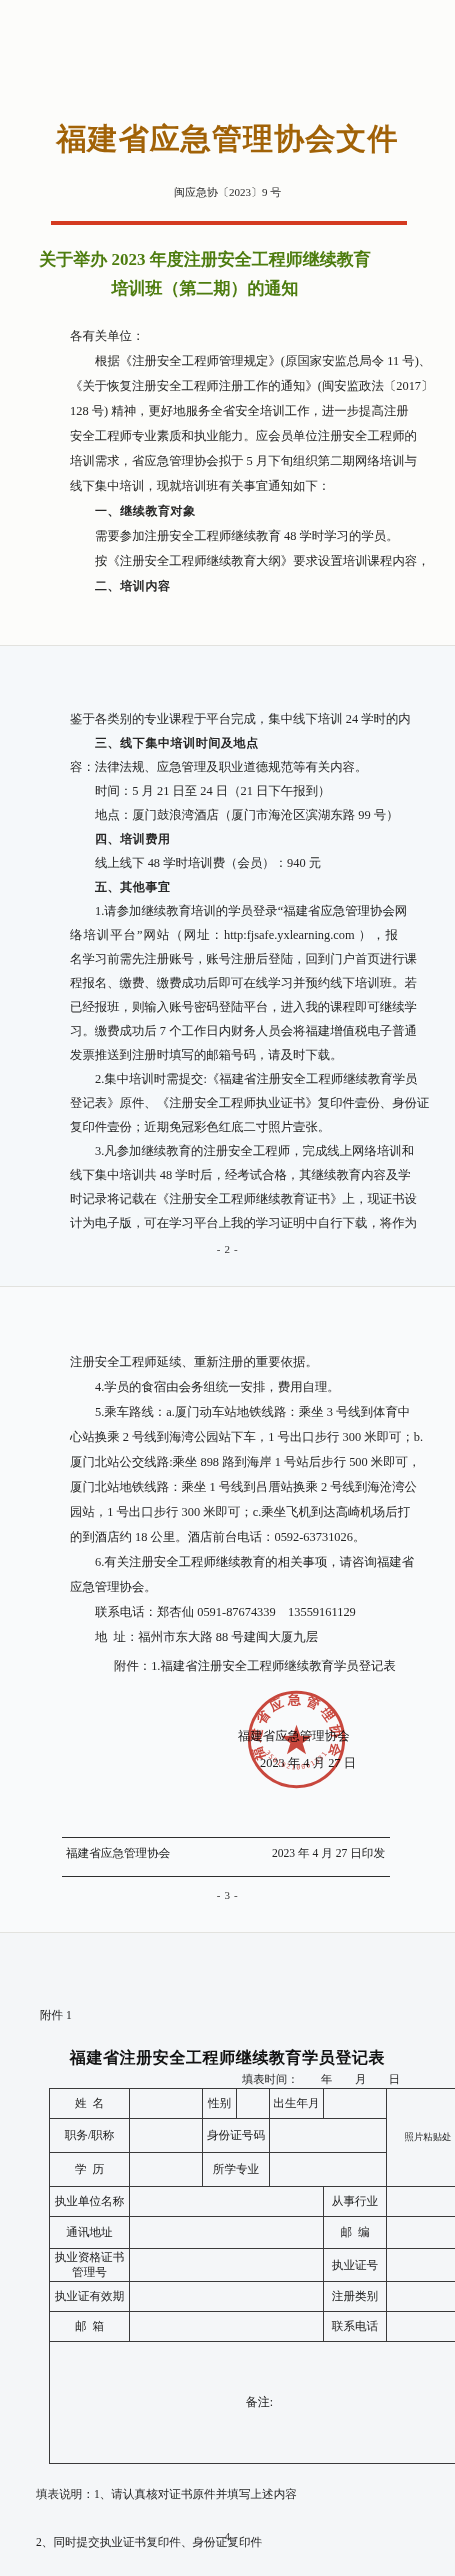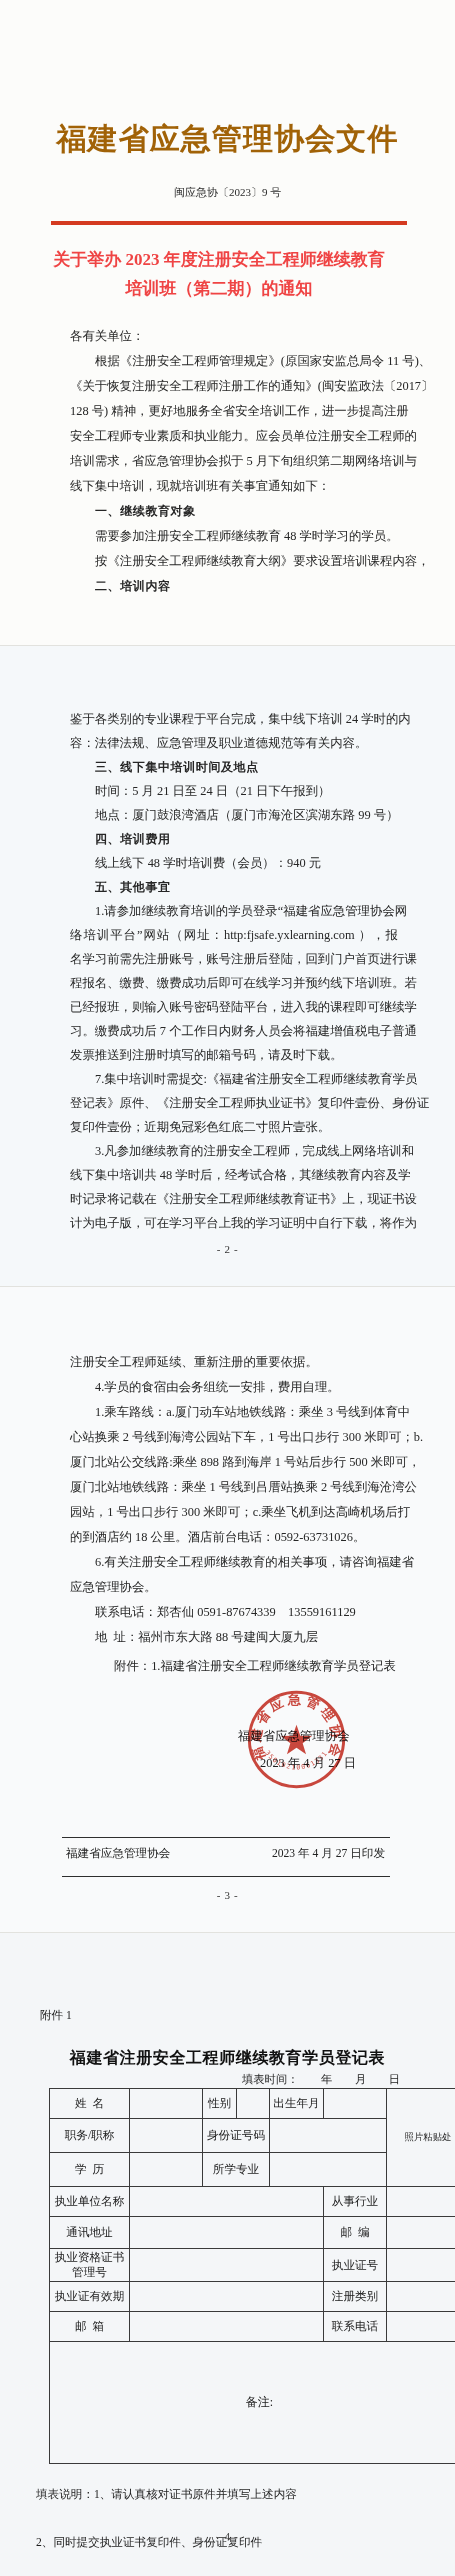--- a/index.html
+++ b/index.html
@@ -10,22 +10,22 @@
   .page2{top:645px;height:641px;background:#f5f8fa;border-top:0.6px solid #e2e2de;}
   .page3{top:1286px;height:646px;background:#f9fafb;border-top:0.6px solid #e2e2de;}
   .page4{top:1932px;height:644px;background:#f4f6f8;border-top:0.6px solid #e2e2de;}
 
   .org-header{position:absolute;top:119px;left:0;width:455px;text-align:center;
       font-size:30px;font-weight:900;color:#a16207;letter-spacing:1.1px;
       font-family:"Liberation Serif","DejaVu Serif",serif;}
   .doc-number{position:absolute;top:185px;left:0;width:455px;text-align:center;
       font-size:11px;color:#2b2b2b;}
   .red-line{position:absolute;top:221px;left:51px;width:356px;height:3.9px;background:#d43a20;}
-  .doc-title{position:absolute;left:14px;width:410px;text-align:center;font-size:17px;
-      font-weight:bold;color:#ef4444;}
+  .doc-title{position:absolute;left:0;width:410px;text-align:center;font-size:17px;
+      font-weight:bold;color:#4d7c0f;}
   .title1{top:248px;}
   .title2{top:277px;}
 
   .body{position:absolute;left:70px;width:328px;font-size:12.4px;color:#262626;}
   .ln{height:25px;line-height:25px;white-space:pre;text-align:justify;text-align-last:justify;}
   .body2 .ln{height:24px;line-height:24px;}
   .ln.end{text-align-last:left;}
   .ln.ind{padding-left:25px;}
   .ln.hd{font-weight:bold;font-family:"Liberation Sans","DejaVu Sans",sans-serif;
          letter-spacing:0.6px;font-size:12px;}
@@ -81,49 +81,49 @@
     <div class="ln end">线下集中培训，现就培训班有关事宜通知如下：</div>
     <div class="ln ind hd end">一、继续教育对象</div>
     <div class="ln ind end">需要参加注册安全工程师继续教育 48 学时学习的学员。</div>
     <div class="ln ind">按《注册安全工程师继续教育大纲》要求设置培训课程内容，</div>
     <div class="ln ind hd end">二、培训内容</div>
   </div>
 
   <div class="page page2"></div>
   <div class="body body2" style="top:707px;">
     <div class="ln">鉴于各类别的专业课程于平台完成，集中线下培训 24 学时的内</div>
+    <div class="ln ind hd end">三、线下集中培训时间及地点</div>
     <div class="ln end">容：法律法规、应急管理及职业道德规范等有关内容。</div>
-    <div class="ln ind hd end">三、线下集中培训时间及地点</div>
     <div class="ln ind end">时间：5 月 21 日至 24 日（21 日下午报到）</div>
     <div class="ln ind end">地点：厦门鼓浪湾酒店（厦门市海沧区滨湖东路 99 号）</div>
     <div class="ln ind hd end">四、培训费用</div>
     <div class="ln ind end">线上线下 48 学时培训费（会员）：940 元</div>
     <div class="ln ind hd end">五、其他事宜</div>
     <div class="ln ind">1.请参加继续教育培训的学员登录“福建省应急管理协会网</div>
     <div class="ln">络培训平台”网站（网址：http:fjsafe.yxlearning.com ），报</div>
     <div class="ln">名学习前需先注册账号，账号注册后登陆，回到门户首页进行课</div>
     <div class="ln">程报名、缴费、缴费成功后即可在线学习并预约线下培训班。若</div>
     <div class="ln">已经报班，则输入账号密码登陆平台，进入我的课程即可继续学</div>
     <div class="ln">习。缴费成功后 7 个工作日内财务人员会将福建增值税电子普通</div>
     <div class="ln end">发票推送到注册时填写的邮箱号码，请及时下载。</div>
-    <div class="ln ind">7.集中培训时需提交:《福建省注册安全工程师继续教育学员</div>
+    <div class="ln ind">2.集中培训时需提交:《福建省注册安全工程师继续教育学员</div>
     <div class="ln">登记表》原件、《注册安全工程师执业证书》复印件壹份、身份证</div>
     <div class="ln end">复印件壹份；近期免冠彩色红底二寸照片壹张。</div>
     <div class="ln ind">3.凡参加继续教育的注册安全工程师，完成线上网络培训和</div>
     <div class="ln">线下集中培训共 48 学时后，经考试合格，其继续教育内容及学</div>
     <div class="ln">时记录将记载在《注册安全工程师继续教育证书》上，现证书设</div>
     <div class="ln">计为电子版，可在学习平台上我的学习证明中自行下载，将作为</div>
   </div>
   <div class="pagenum" style="top:1243px;">- 2 -</div>
 
   <div class="page page3"></div>
   <div class="body" style="top:1350px;">
     <div class="ln end">注册安全工程师延续、重新注册的重要依据。</div>
     <div class="ln ind end">4.学员的食宿由会务组统一安排，费用自理。</div>
-    <div class="ln ind">1.乘车路线：a.厦门动车站地铁线路：乘坐 3 号线到体育中</div>
+    <div class="ln ind">5.乘车路线：a.厦门动车站地铁线路：乘坐 3 号线到体育中</div>
     <div class="ln">心站换乘 2 号线到海湾公园站下车，1 号出口步行 300 米即可；b.</div>
     <div class="ln">厦门北站公交线路:乘坐 898 路到海岸 1 号站后步行 500 米即可，</div>
     <div class="ln">厦门北站地铁线路：乘坐 1 号线到吕厝站换乘 2 号线到海沧湾公</div>
     <div class="ln">园站，1 号出口步行 300 米即可；c.乘坐飞机到达高崎机场后打</div>
     <div class="ln end">的到酒店约 18 公里。酒店前台电话：0592-63731026。</div>
     <div class="ln ind">6.有关注册安全工程师继续教育的相关事项，请咨询福建省</div>
     <div class="ln end">应急管理协会。</div>
     <div class="ln ind end">联系电话：郑杏仙 0591-87674339    13559161129</div>
     <div class="ln ind end">地  址：福州市东大路 88 号建闽大厦九层</div>
   </div>

